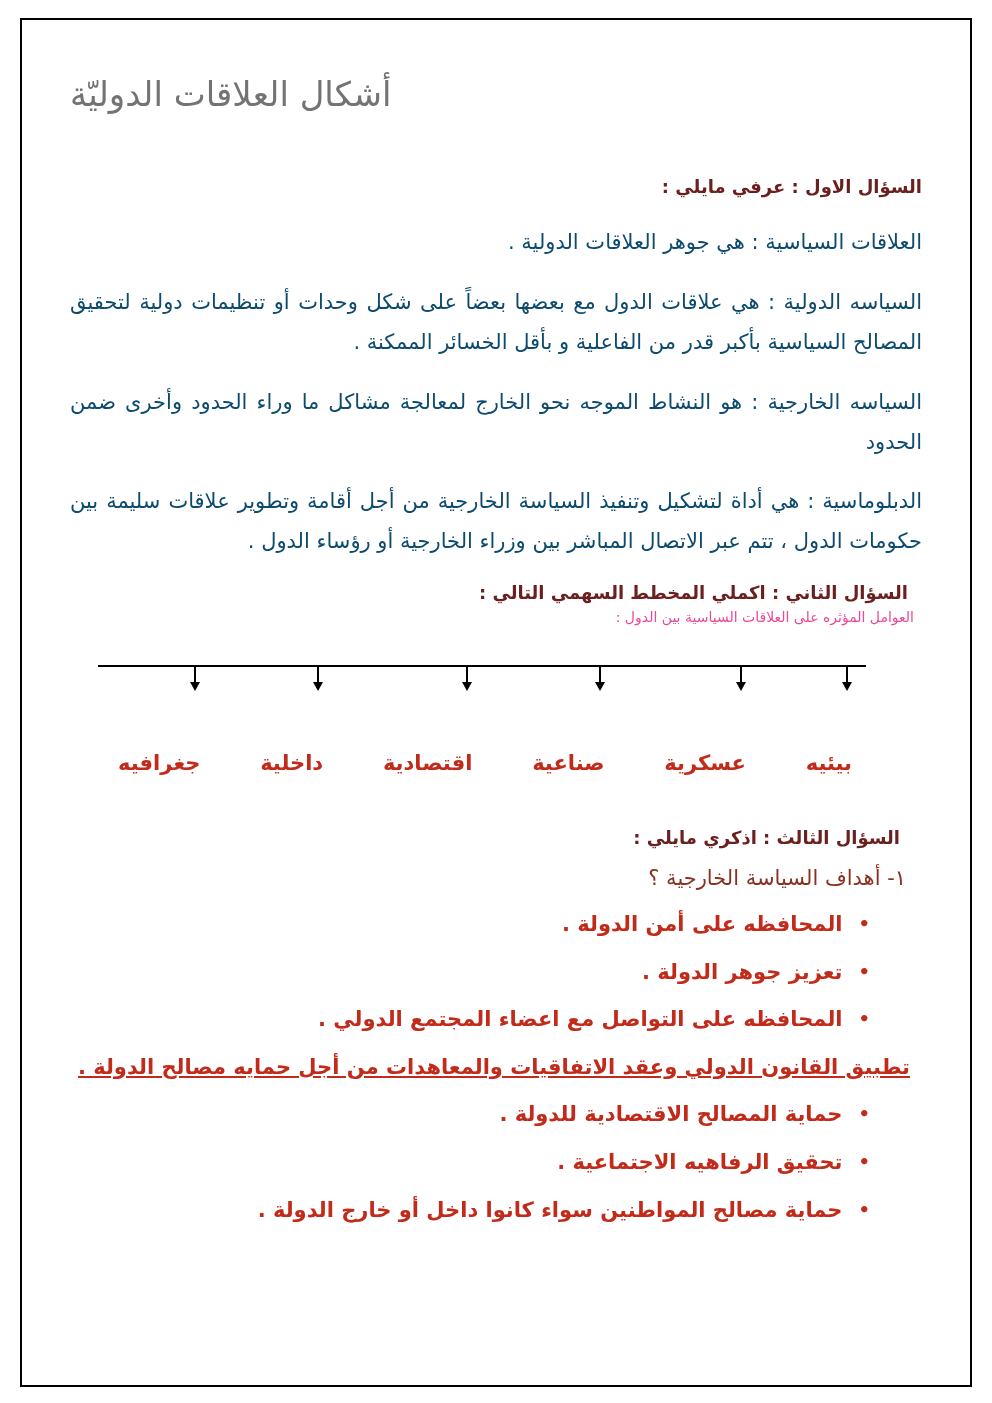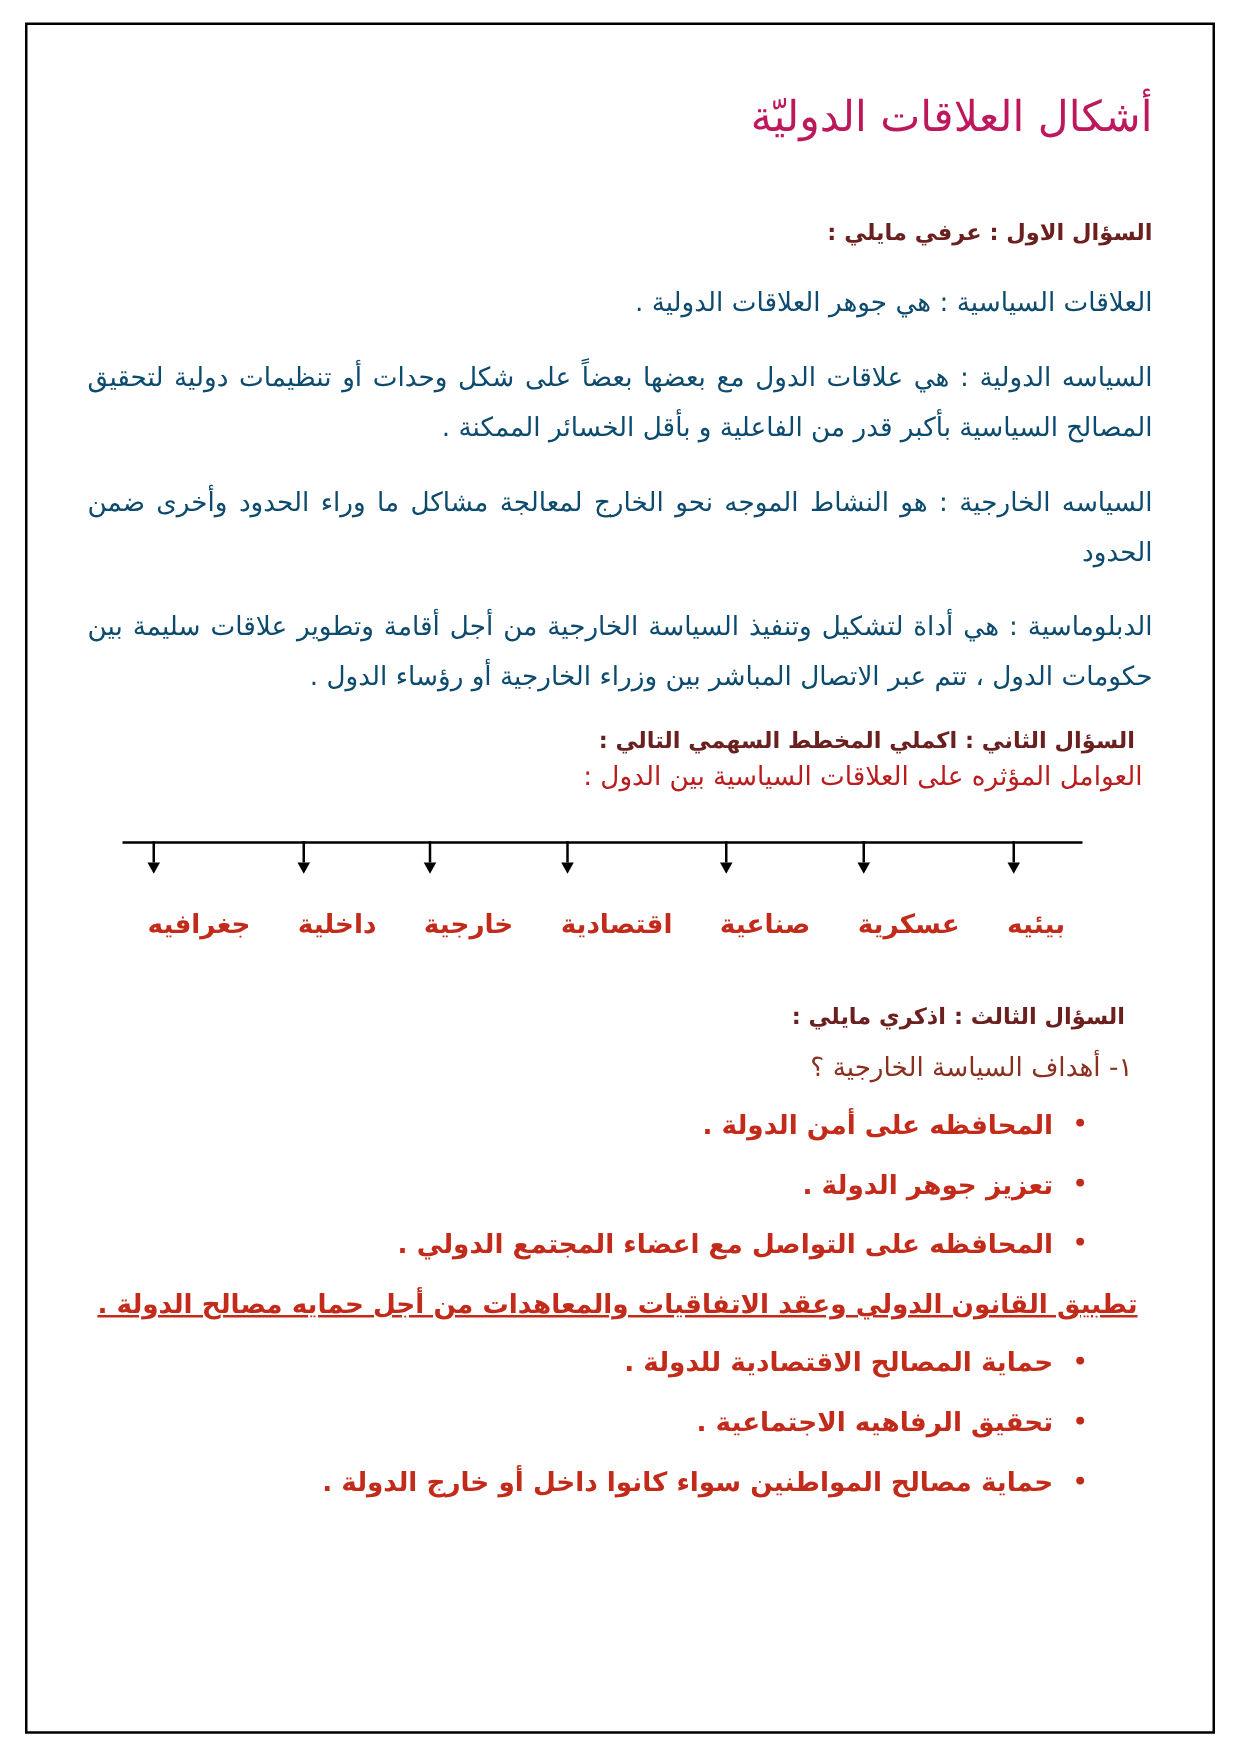--- a/index.html
+++ b/index.html
@@ -16,44 +16,44 @@
     background:#ffffff;
   }
   .frame {
     position:absolute;
     top:18px; bottom:16px; left:20px; right:20px;
     border:2px solid #000000;
     padding:40px 48px 30px 48px;
     direction:rtl;
   }
   .title {
-    text-align:right;
+    text-align:left;
     font-size:34px;
-    color:#be185d;
+    color:#737373;
     margin-top:14px;
     margin-bottom:62px;
     letter-spacing:0.5px;
   }
   .q-heading {
     font-weight:bold;
     color:#6b2020;
     font-size:18px;
     margin-bottom:26px;
   }
   .def {
     color:#0c4a6e;
     font-size:21px;
     line-height:1.9;
     text-align:justify;
     margin-bottom:20px;
   }
   .q2-heading { margin-right:14px; margin-top:16px; margin-bottom:6px; }
   .caption {
-    color:#b91c1c;
-    font-size:21px;
+    color:#ec4899;
+    font-size:14px;
     margin-right:8px;
     margin-bottom:40px;
   }
   
   .diagram {
     position:relative;
     margin:0 70px 52px 48px;
     padding-top:0;
   }
   .diagram-line {
@@ -61,22 +61,23 @@
     top:0; right:-14px; left:-20px;
     border-top:2px solid #000;
   }
   .diagram-items {
     display:flex;
     justify-content:space-between;
   }
   .diagram-item {
     display:flex;
     flex-direction:column;
-    align-items:flex-end;
+    align-items:flex-start;
     min-width:40px;
+    gap:32px;
   }
   .arrow {
     display:flex;
     flex-direction:column;
     align-items:center;
     height:26px;
   }
   .arrow-stick {
     width:2px; height:17px;
     background:#000;
@@ -171,27 +172,20 @@
         </div>
 
         <div class="diagram-item">
           <div class="arrow">
               <span class="arrow-stick"></span>
               <span class="arrow-head"></span>
             </div>
           <div class="diagram-label">اقتصادية</div>
         </div>
 
-        <div class="diagram-item">
-          <div class="arrow">
-              <span class="arrow-stick"></span>
-              <span class="arrow-head"></span>
-            </div>
-          <div class="diagram-label">خارجية</div>
-        </div>
 
         <div class="diagram-item">
           <div class="arrow">
               <span class="arrow-stick"></span>
               <span class="arrow-head"></span>
             </div>
           <div class="diagram-label">داخلية</div>
         </div>
 
         <div class="diagram-item">

